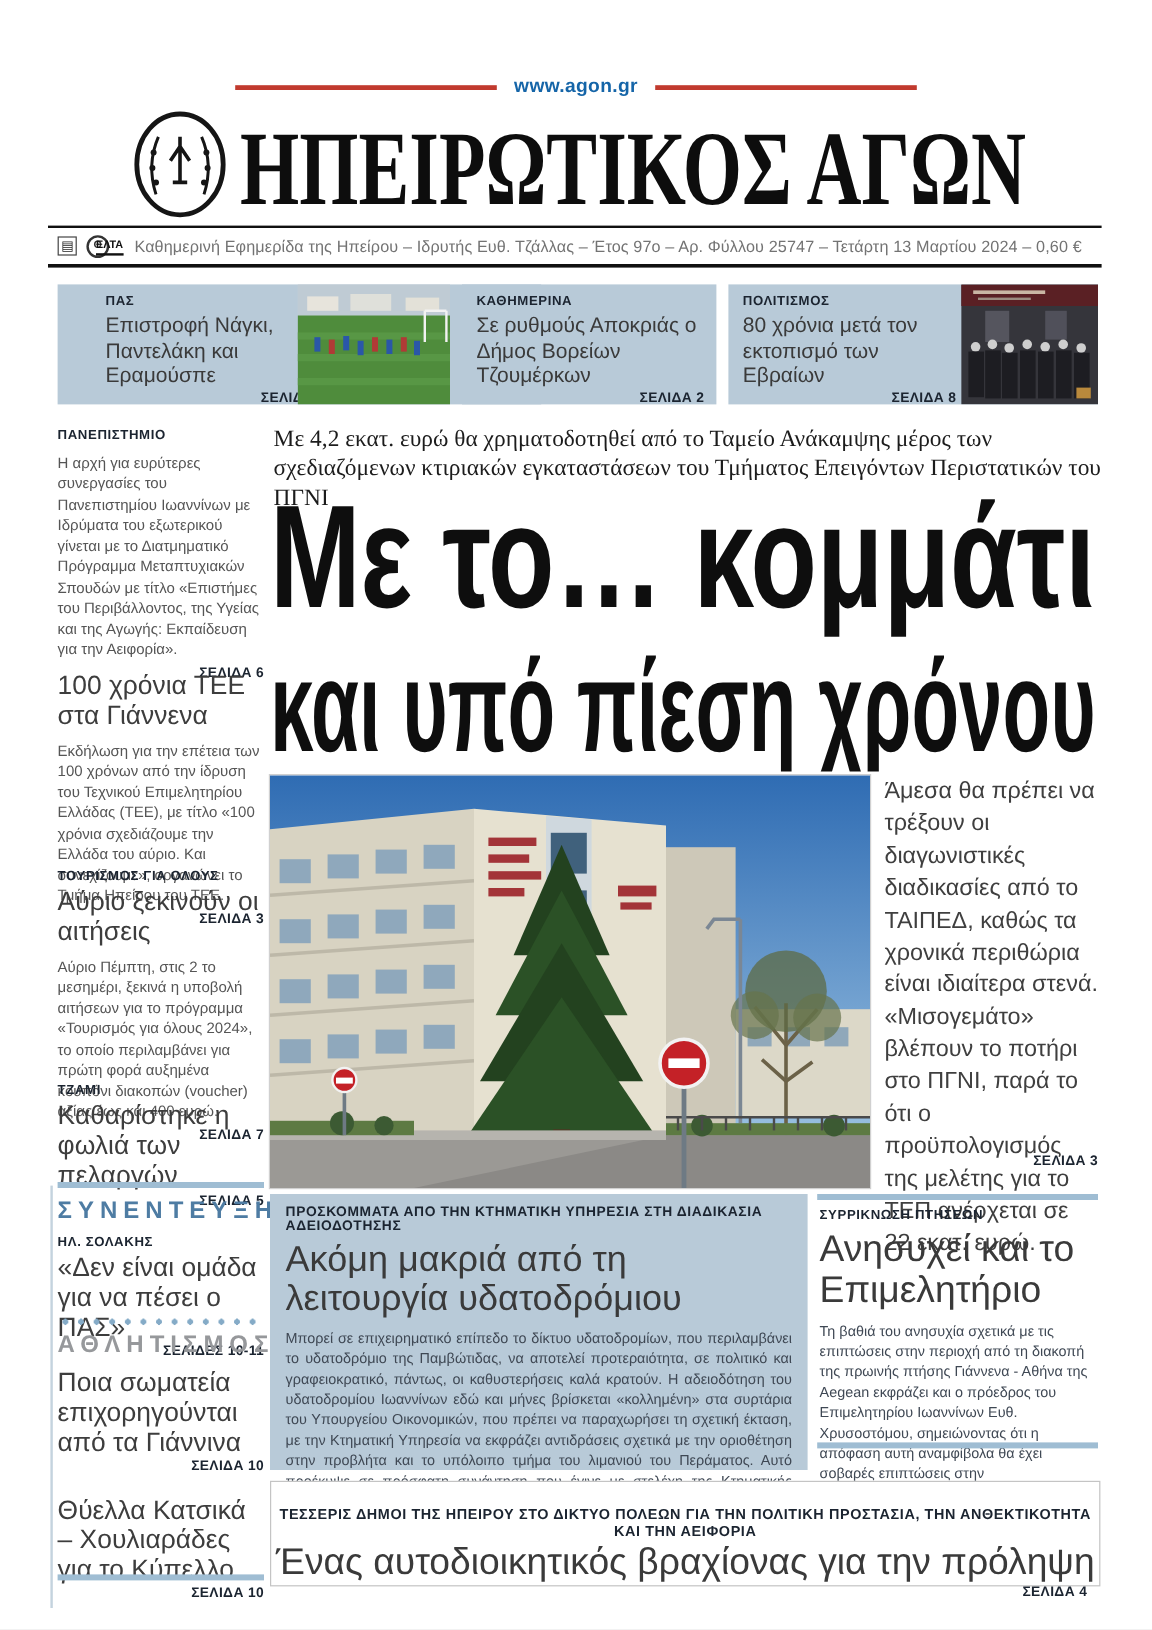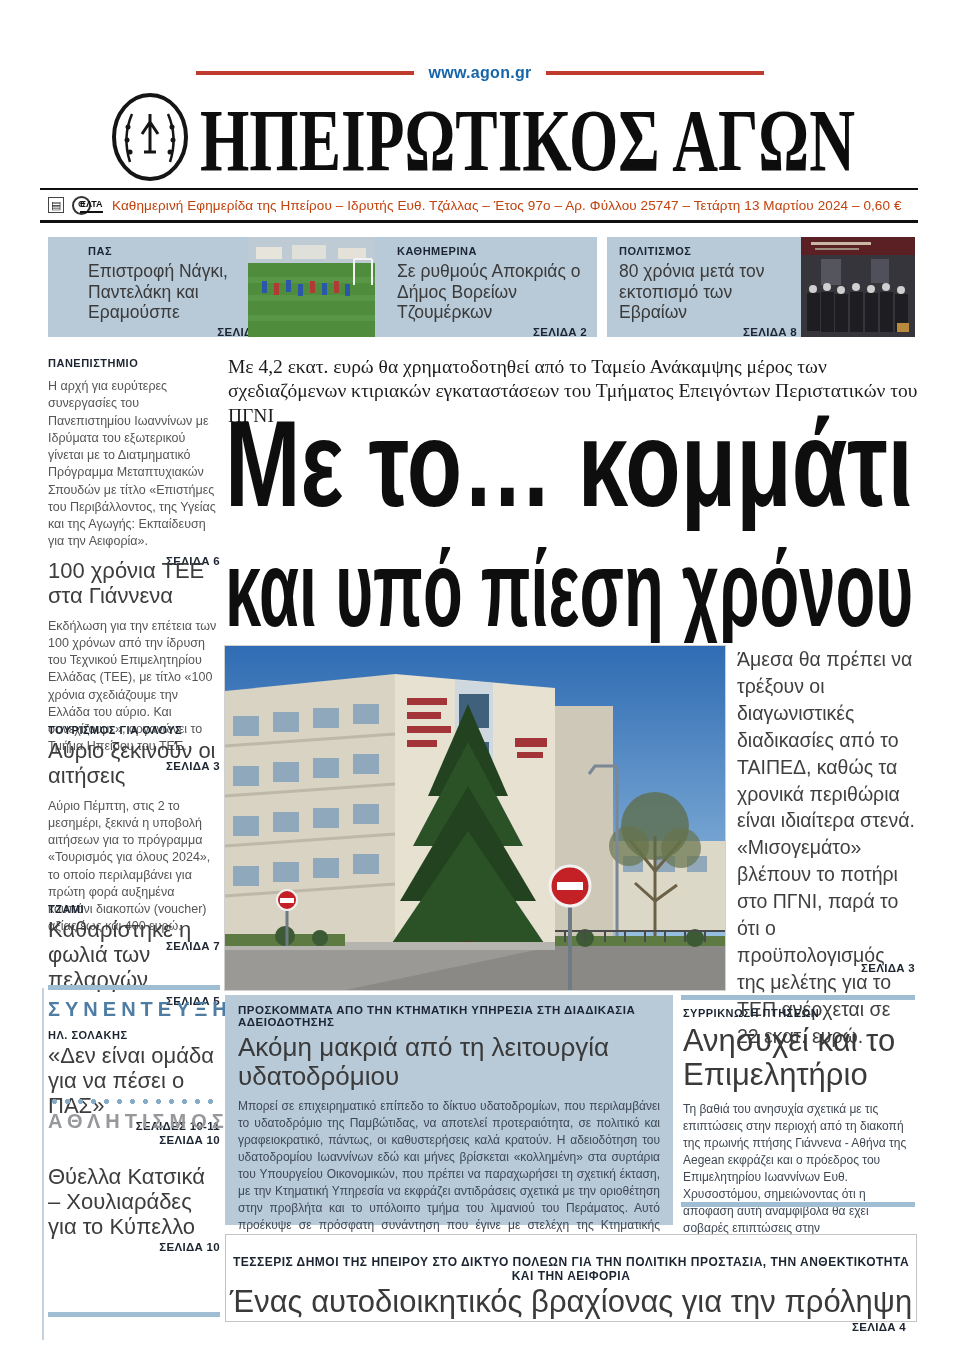--- a/index.html
+++ b/index.html
@@ -5,21 +5,21 @@
   html,body{margin:0;padding:0;background:#e8e8e8;}
   .page{position:relative;width:960px;height:1358px;background:#ffffff;overflow:hidden;
         font-family:"Liberation Sans",sans-serif;}
   .abs{position:absolute;}
   
   .topbar{top:62px;left:0;width:960px;height:22px;display:flex;align-items:center;justify-content:center;gap:14px;}
   .redline{height:4px;width:218px;background:#c13a2e;}
   .weburl{font-weight:bold;font-size:16px;color:#1565a8;letter-spacing:.3px;}
   .dateline{top:188px;left:40px;width:878px;height:30px;border-top:2px solid #101010;border-bottom:3px solid #101010;
             display:flex;align-items:center;gap:6px;}
-  .dateline-text{font-size:13.5px;color:#c2410c;margin-left:54px;letter-spacing:.1px;}
+  .dateline-text{font-size:13.5px;color:#737373;margin-left:54px;letter-spacing:.1px;}
   .stampicon{display:inline-block;font-size:11px;color:#222;border:1px solid #444;padding:0 2px;height:14px;line-height:14px;}
   .roundicon{display:inline-block;width:15px;height:15px;border:2px solid #333;border-radius:50%;text-align:center;
              font-size:9px;line-height:13px;color:#333;font-weight:bold;}
   .eltaicon{font-weight:bold;font-size:9px;color:#111;border-bottom:2px solid #111;height:13px;line-height:12px;}
   
   .teaser{top:237px;height:100px;background:#b8cad8;}
   .teaser .inner{padding:8px 10px 0 12px;}
   .kicker{font-weight:bold;font-size:11px;color:#1b2430;letter-spacing:.5px;}
   .tz-title{font-size:17.5px;line-height:1.18;color:#3a3a3a;margin-top:4px;}
   .pagelab{font-weight:bold;font-size:11.5px;color:#1b2430;text-align:right;letter-spacing:.3px;}
@@ -31,21 +31,21 @@
   .dotline{height:7px;background-image:radial-gradient(circle,#85abc7 2.4px,rgba(0,0,0,0) 2.6px);
            background-size:13px 7px;background-repeat:repeat-x;background-position:0 center;}
   .bighead{font-weight:bold;font-size:20px;letter-spacing:5px;}
   .hd-blue{color:#4e7ca3;}
   .hd-gray{color:#96989b;}
   
   .lead{font-family:"Liberation Serif",serif;font-size:19.5px;line-height:1.25;color:#1c1c1c;}
   .sidecol{font-size:19.5px;line-height:1.38;color:#3f3f3f;}
   
   .bluebox{background:#b8cad8;}
-  .story-title{font-size:26px;line-height:1.1;color:#3a3a3a;margin-top:5px;}
+  .story-title{font-size:30px;line-height:1.1;color:#3a3a3a;margin-top:5px;}
   .story-body{font-size:12px;line-height:1.42;color:#3f4854;text-align:justify;}
   .banner{border:1px solid #c4c4c4;background:#fff;}
   .photo-border{outline:1px solid #d0d0d0;}
 </style>
 </head>
 <body>
 
 <div class="page">
 
   <div class="abs topbar">
@@ -185,20 +185,21 @@
     <div class="bighead hd-blue">ΣΥΝΕΝΤΕΥΞΗ</div>
     <div class="kicker" style="margin-top:8px;">ΗΛ. ΣΟΛΑΚΗΣ</div>
     <div class="lc-title">«Δεν είναι ομάδα για να πέσει ο ΠΑΣ»</div>
     <div class="pagelab" style="margin-top:1px;">ΣΕΛΙΔΕΣ 10-11</div>
   </div>
 
   <div class="abs lc dotline" style="top:1098px;"></div>
 
   <div class="abs lc" style="top:1110px;">
     <div class="bighead hd-gray">ΑΘΛΗΤΙΣΜΟΣ</div>
+    <div class="lc-title" style="margin-top:7px;">Ποια σωματεία επιχορηγούνται από τα Γιάννινα</div>
     <div class="pagelab" style="margin-top:1px;">ΣΕΛΙΔΑ 10</div>
     <div class="lc-title" style="margin-top:19px;">Θύελλα Κατσικά – Χουλιαράδες για το Κύπελλο</div>
     <div class="pagelab" style="margin-top:1px;">ΣΕΛΙΔΑ 10</div>
   </div>
 
   <div class="abs lc bluebar" style="top:1312px;"></div>
 
   <div class="abs lead" style="top:355px;left:228px;width:690px;">Με 4,2 εκατ. ευρώ θα χρηματοδοτηθεί από το Ταμείο Ανάκαμψης μέρος των σχεδιαζόμενων κτιριακών εγκαταστάσεων του Τμήματος Επειγόντων Περιστατικών του ΠΓΝΙ</div>
 
   <svg class="abs" style="top:408px;left:225px;" width="692" height="235" viewBox="0 0 692 235">

